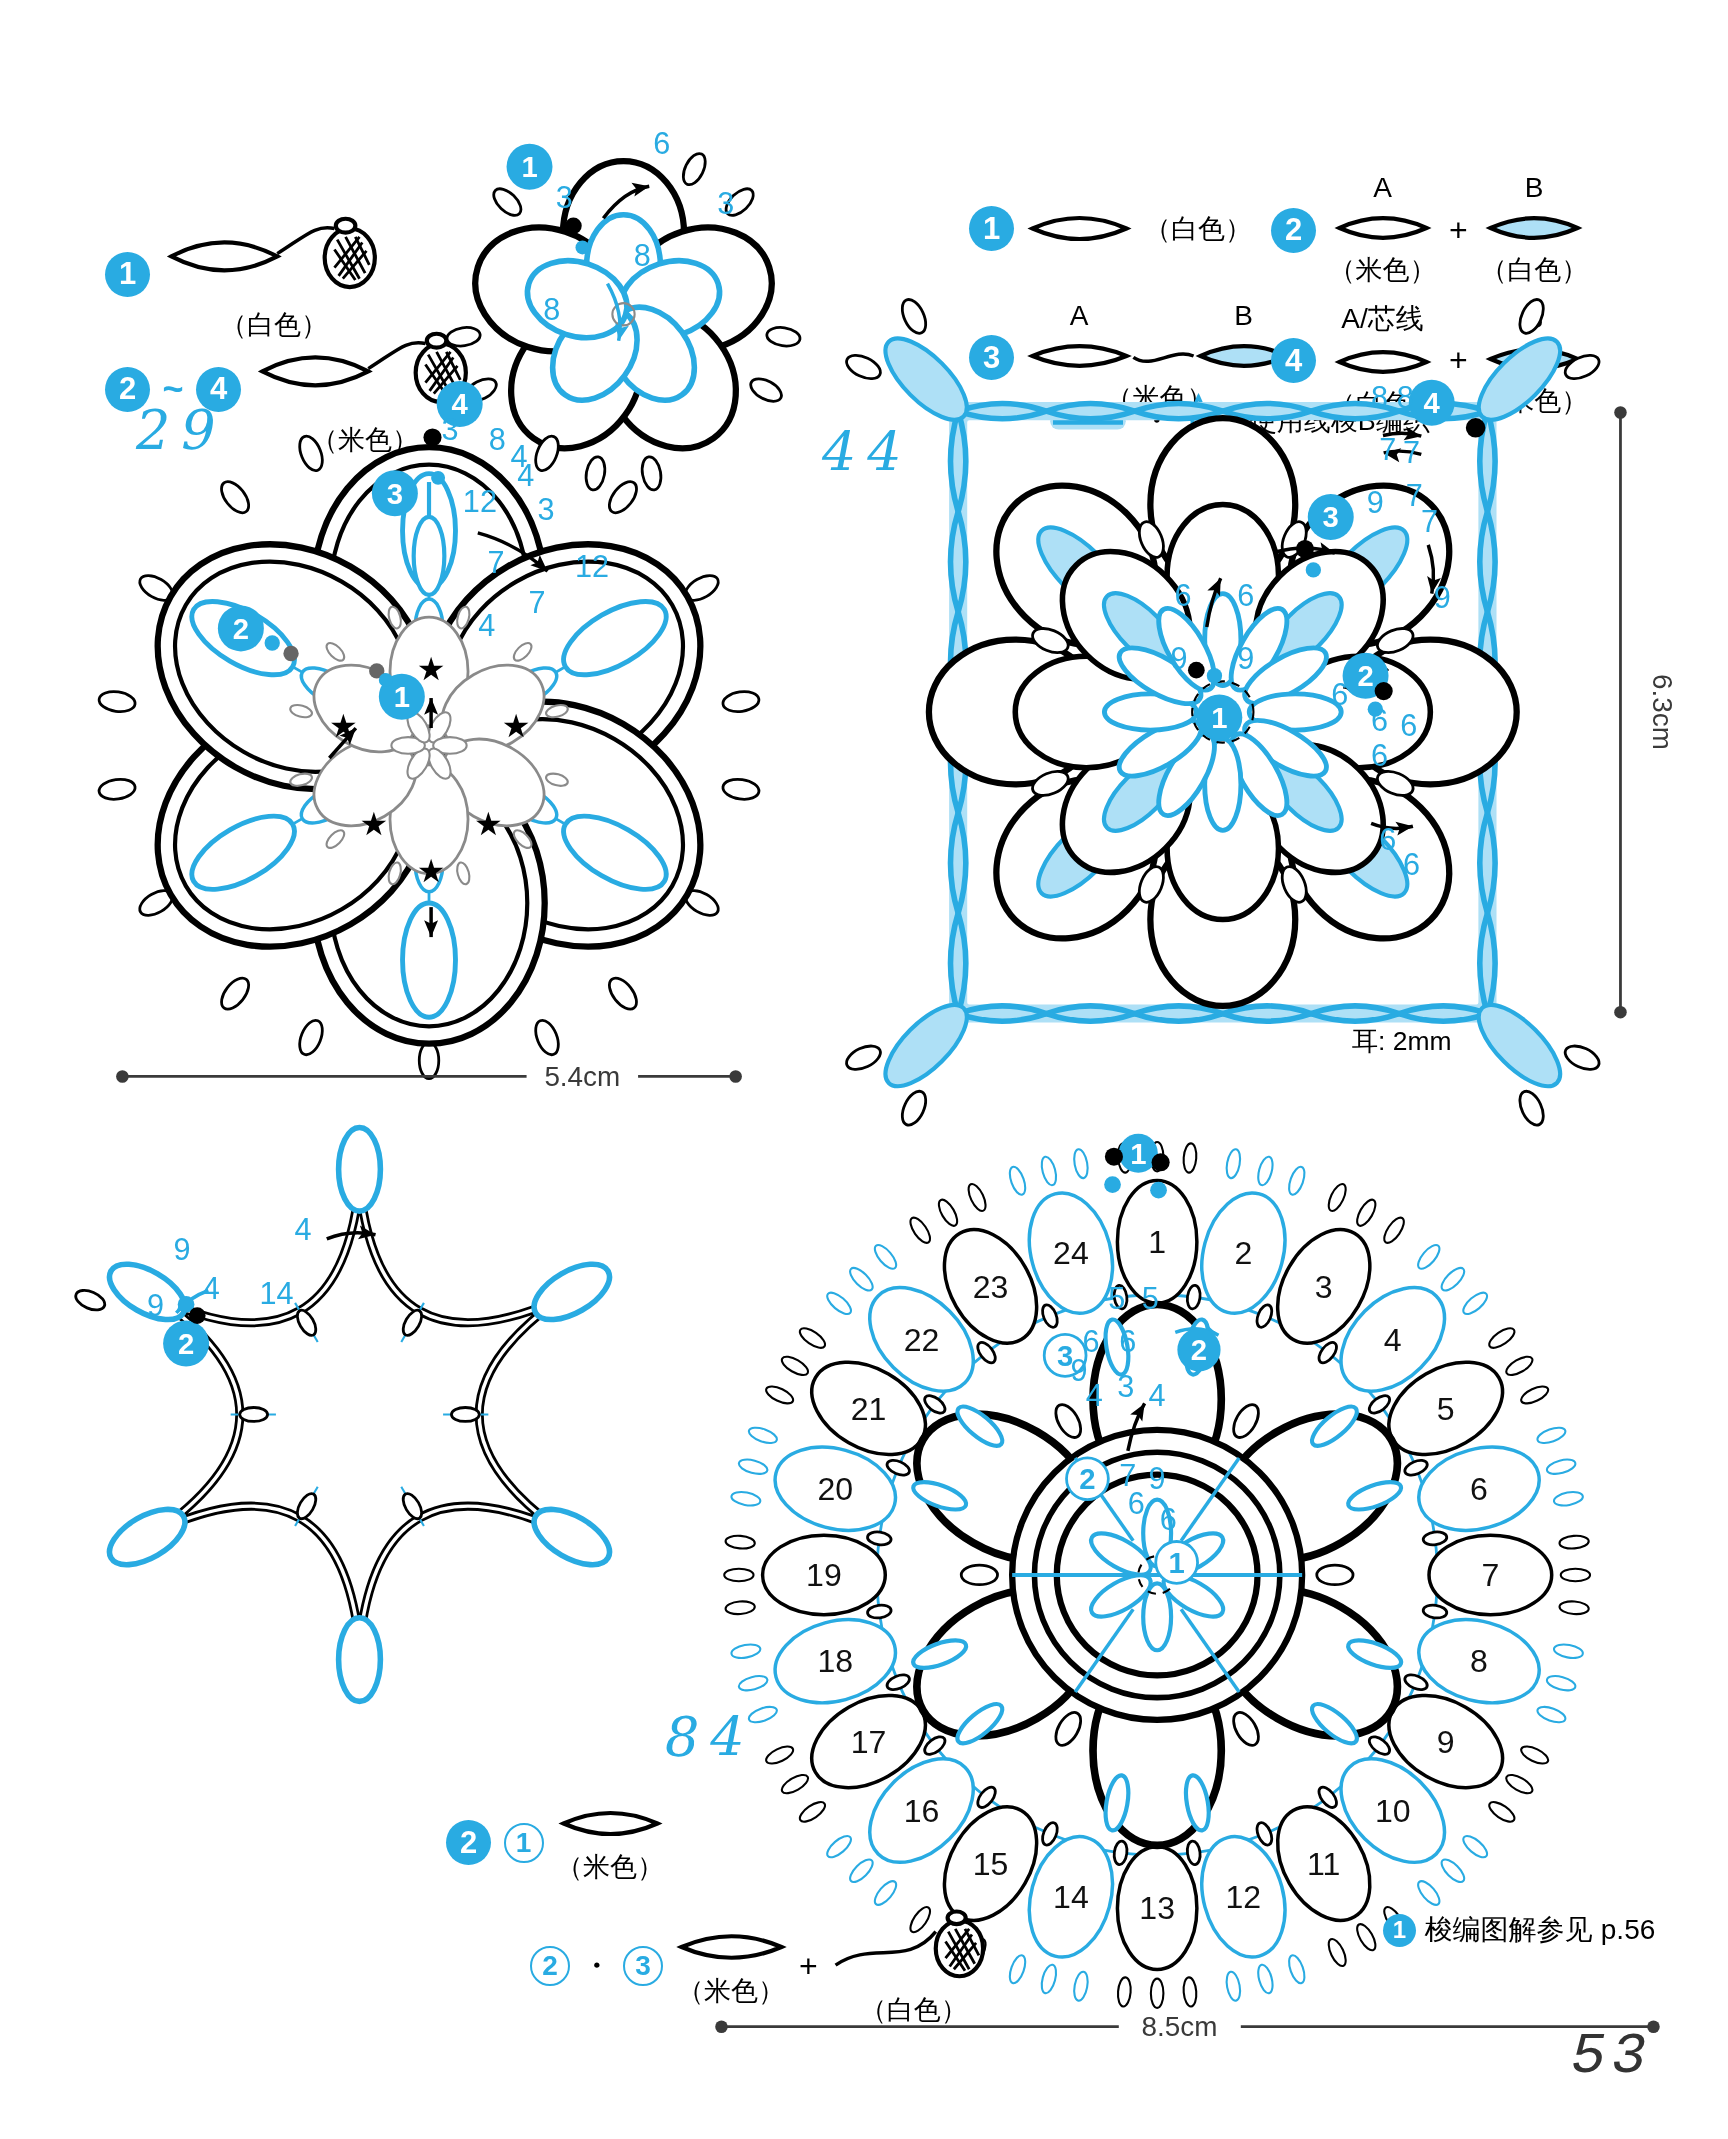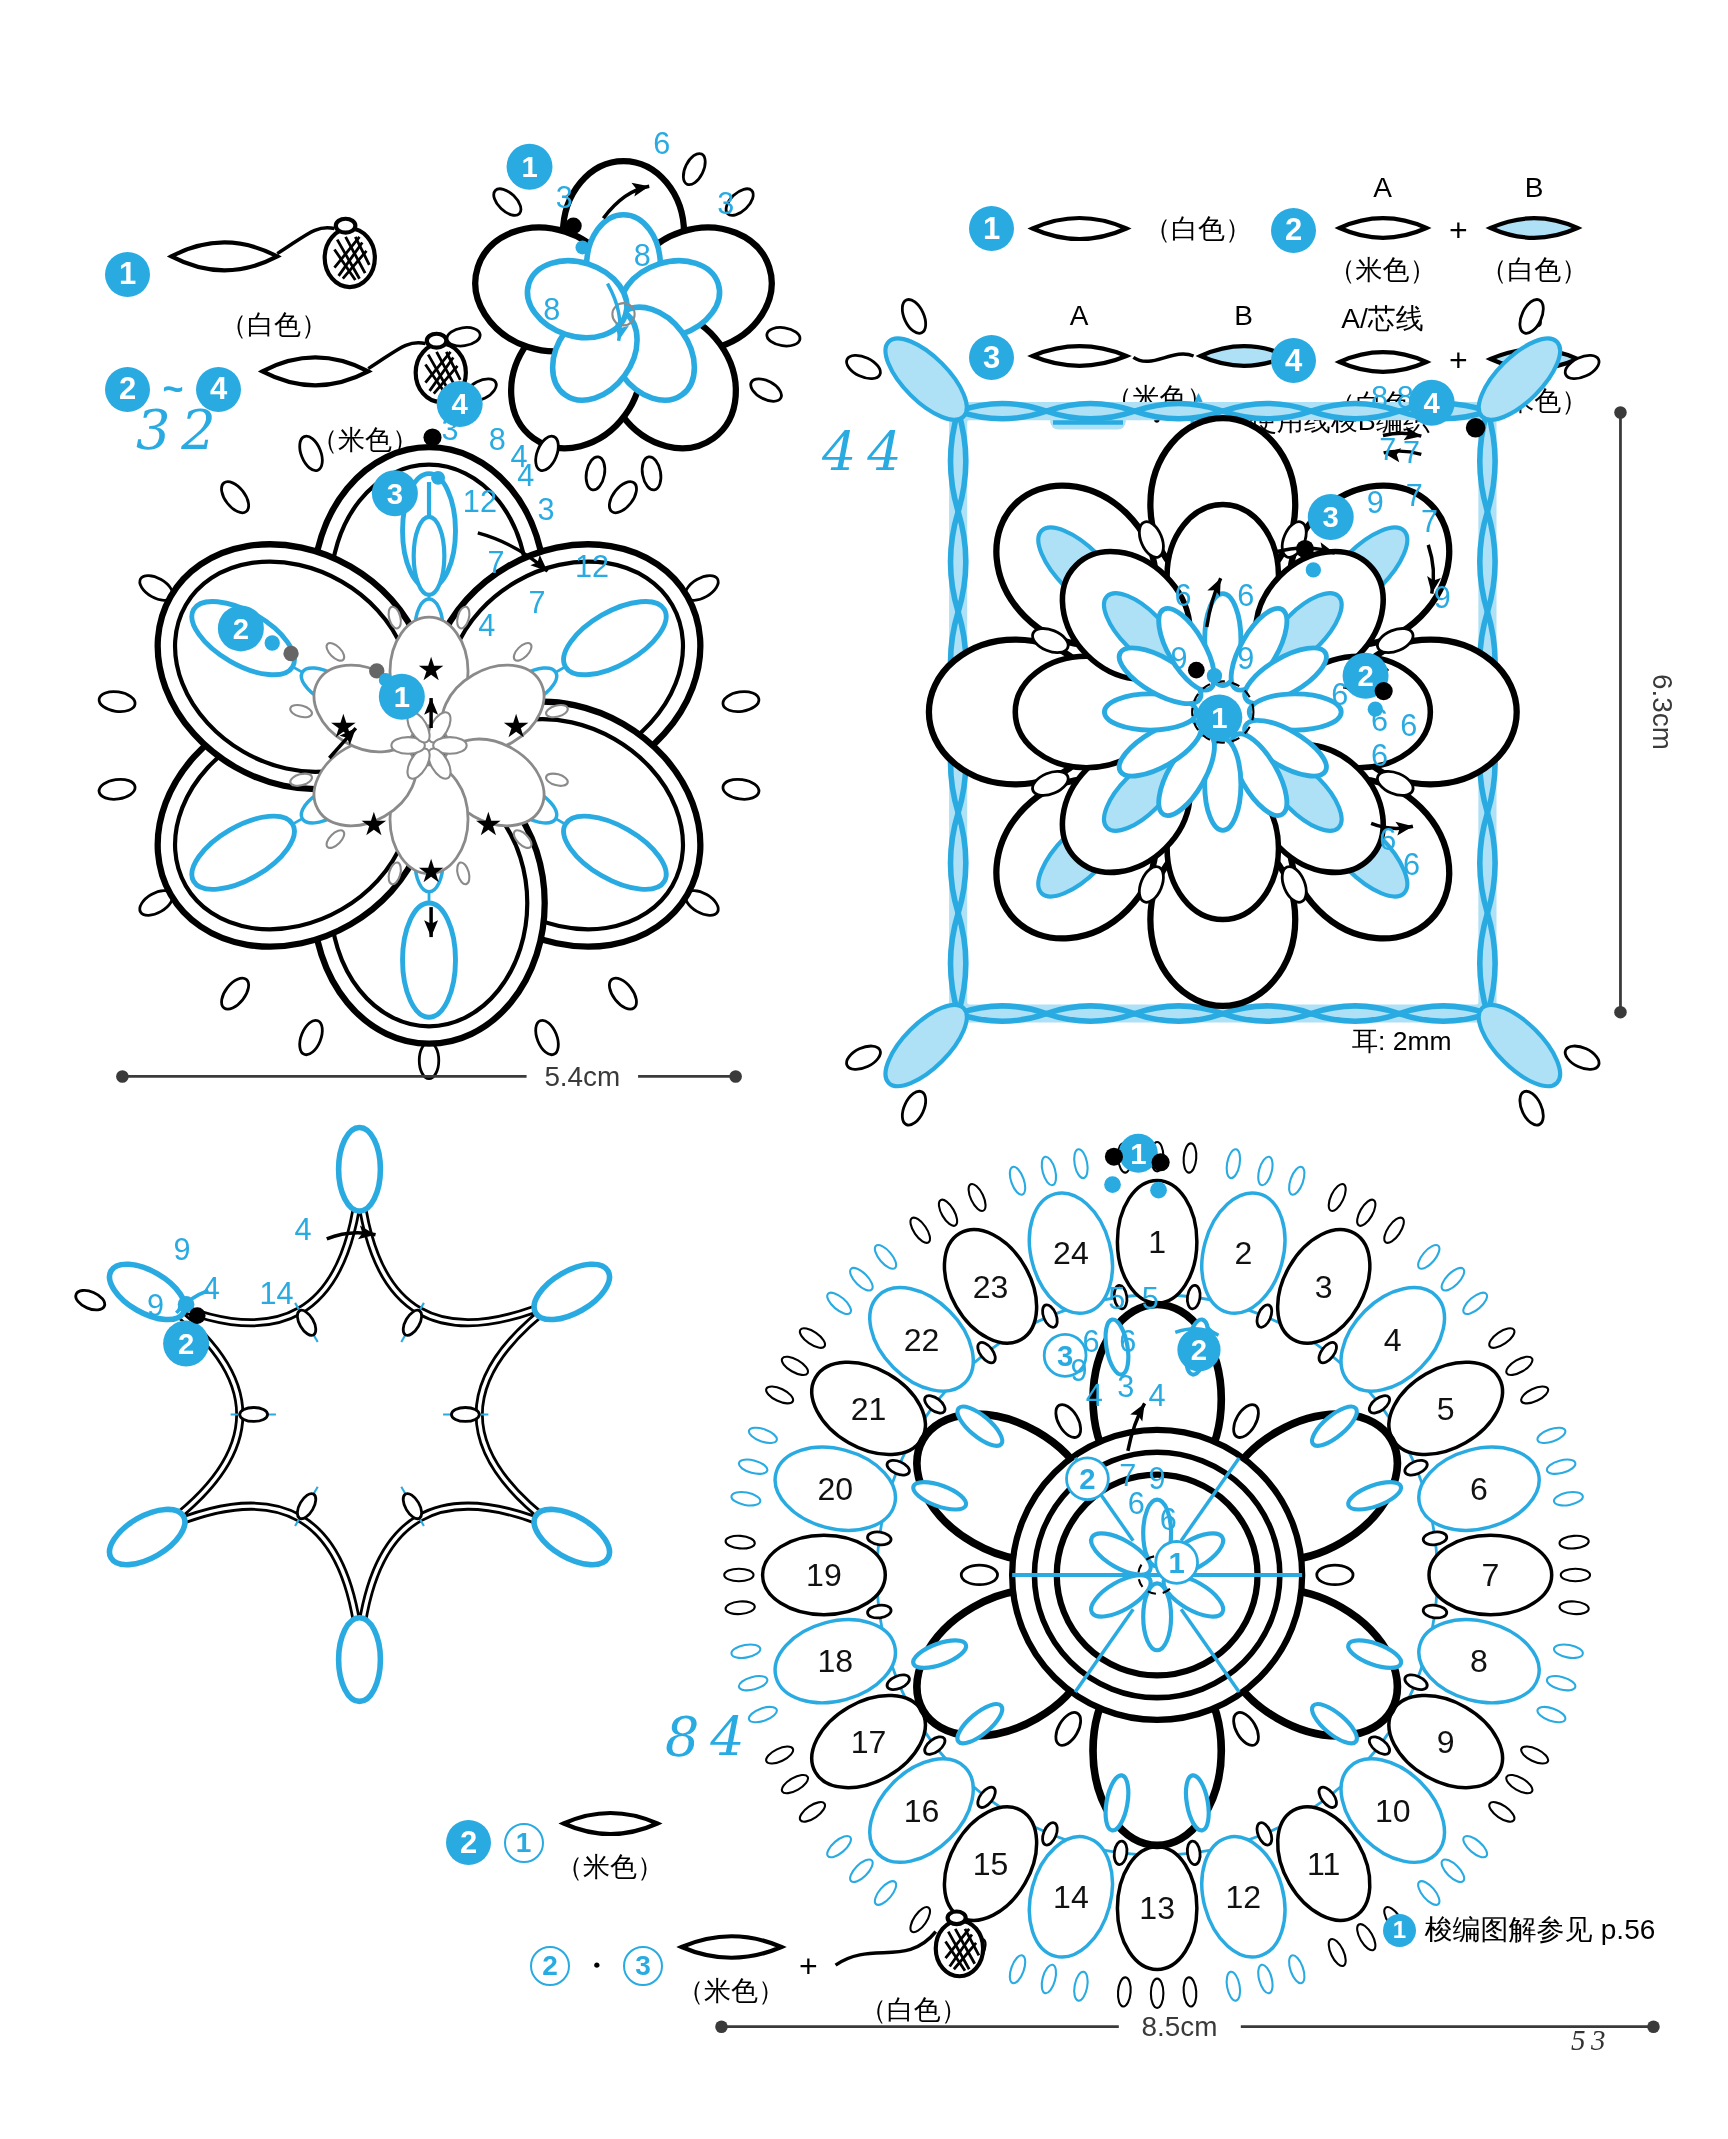--- a/index.html
+++ b/index.html
@@ -47,21 +47,21 @@
 .cap{font-size:27px;color:#000;white-space:nowrap}
 .tilde{color:var(--blue);font-size:36px;font-weight:bold}
 .plus{font-size:32px;color:#000}
 .ab{font-size:28px;color:#000}
 .dotsep{font-size:28px;color:#000;font-weight:bold}
 .icol{display:flex;flex-direction:column;align-items:center;gap:2.8px}
 .row{position:absolute;display:flex;align-items:center;gap:12.5px}
 .rowi{display:flex;align-items:flex-end}
 .notep56{display:flex;align-items:center;gap:8.4px;font-size:28px;color:#000;font-weight:500}
 .notep56 b{font-weight:normal}
-.pageno{font-family:Liberation Serif, serif;font-style:italic;font-size:29px;color:#333;letter-spacing:5.6px}
+.pageno{font-family:Liberation Mono, monospace;font-style:italic;font-size:58px;color:#333;letter-spacing:5.6px}
 </style>
 </head>
 <body>
 
 <div class="page">
 
   <div class="abs" style="left:105px;top:199px;width:530px;height:237px">
     <div class="row" style="left:0;top:7px">
       <span class="mkc">1</span>
       <div class="icol">
@@ -207,21 +207,21 @@
         <circle cx="183" cy="165" r="12" class="dot-k"></circle>
         <circle cx="196" cy="196" r="10" class="dot-b"></circle>
         <text x="310" y="62" class="num">6</text>
         <text x="170" y="140" class="num">3</text>
         <text x="402" y="148" class="num">3</text>
         <text x="282" y="222" class="num">8</text>
         <text x="152" y="300" class="num">8</text>
       </g>
   </svg>
 
-  <div class="abs title-script" style="left:136px;top:399px">32</div>
+  <div class="abs title-script" style="left:136px;top:399px">29</div>
 
   <svg id="svg-p45" class="abs" style="left:98px;top:376px" width="669" height="718" viewBox="0 0 960 1030">
     <g class="art">
         <ellipse cx="305.6778197760077" cy="110.91289773581207" rx="14" ry="26" class="ln-black w4 fw" transform="rotate(-22 305.6778197760077 110.91289773581207)"></ellipse>
         <ellipse cx="644.3221802239922" cy="110.91289773581207" rx="14" ry="26" class="ln-black w4 fw" transform="rotate(22 644.3221802239922 110.91289773581207)"></ellipse>
         <ellipse cx="753.2789868471975" cy="173.81913936976167" rx="14" ry="26" class="ln-black w4 fw" transform="rotate(38 753.2789868471975 173.81913936976167)"></ellipse>
         <ellipse cx="866.4434825105664" cy="304" rx="14" ry="26" class="ln-black w4 fw" transform="rotate(60 866.4434825105664 304)"></ellipse>
         <ellipse cx="922.6011670711898" cy="467.09375836605045" rx="14" ry="26" class="ln-black w4 fw" transform="rotate(82 922.6011670711898 467.09375836605045)"></ellipse>
         <ellipse cx="922.6011670711898" cy="592.9062416339495" rx="14" ry="26" class="ln-black w4 fw" transform="rotate(98 922.6011670711898 592.9062416339495)"></ellipse>
         <ellipse cx="866.4434825105664" cy="756" rx="14" ry="26" class="ln-black w4 fw" transform="rotate(120 866.4434825105664 756)"></ellipse>

